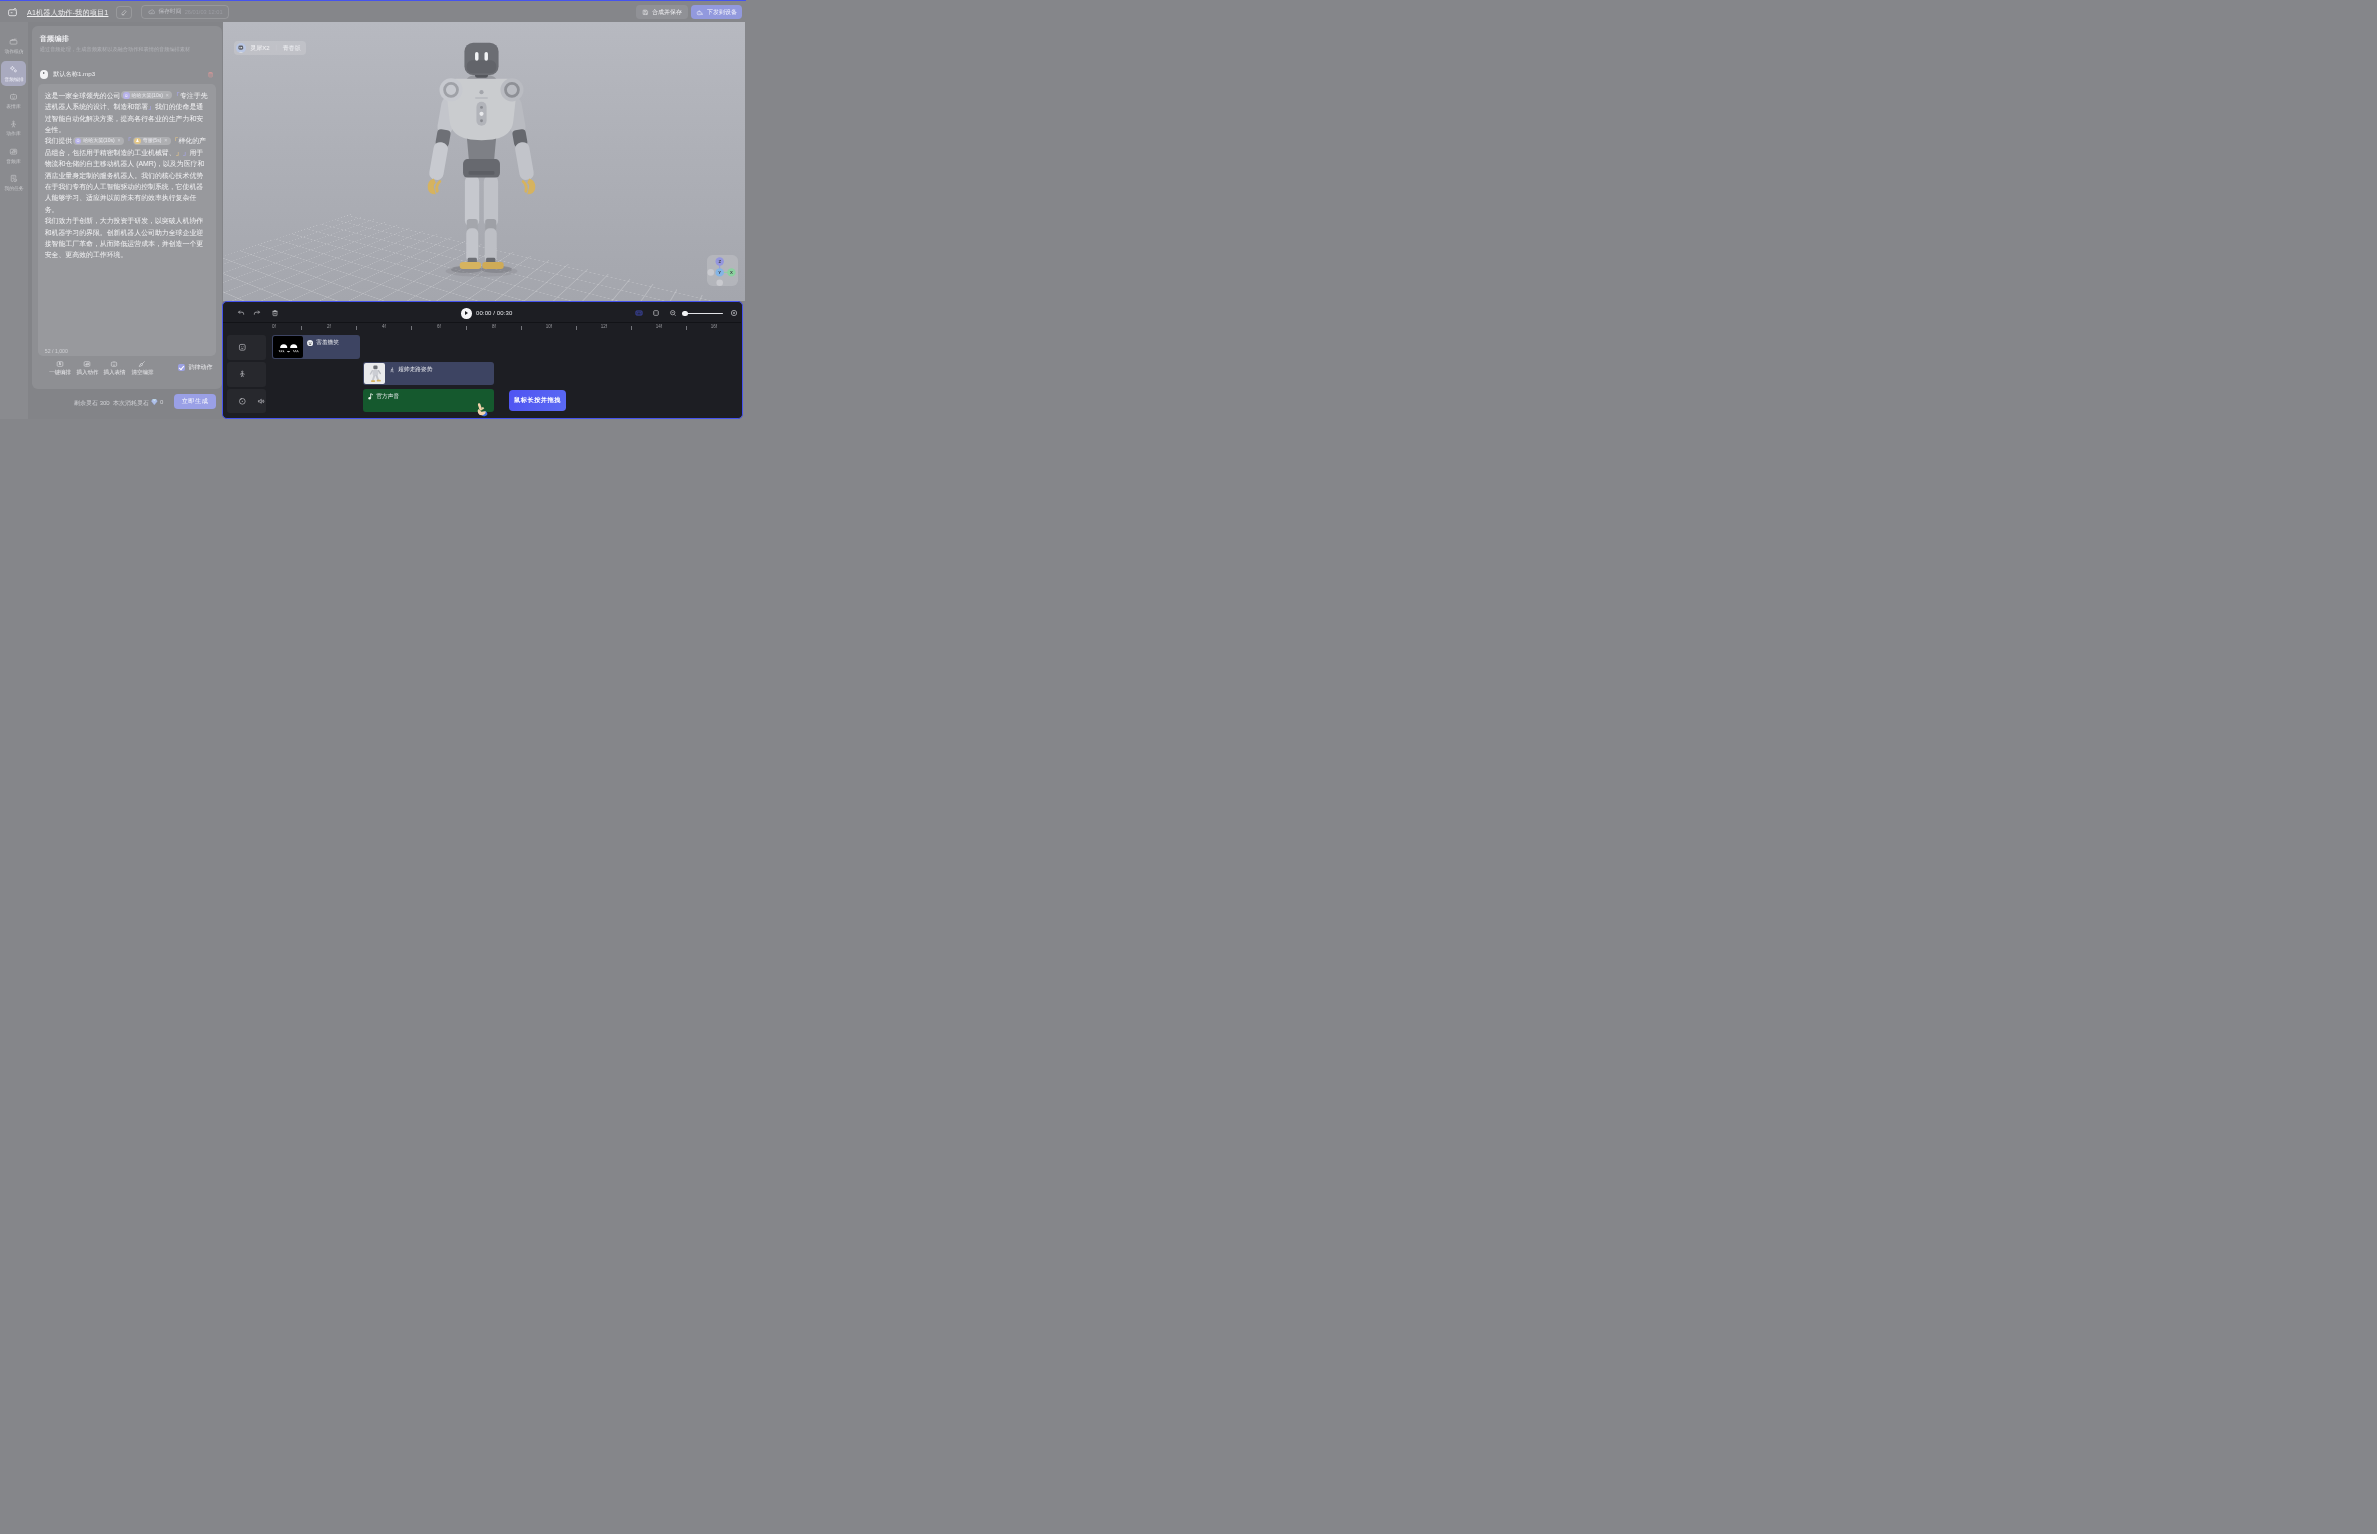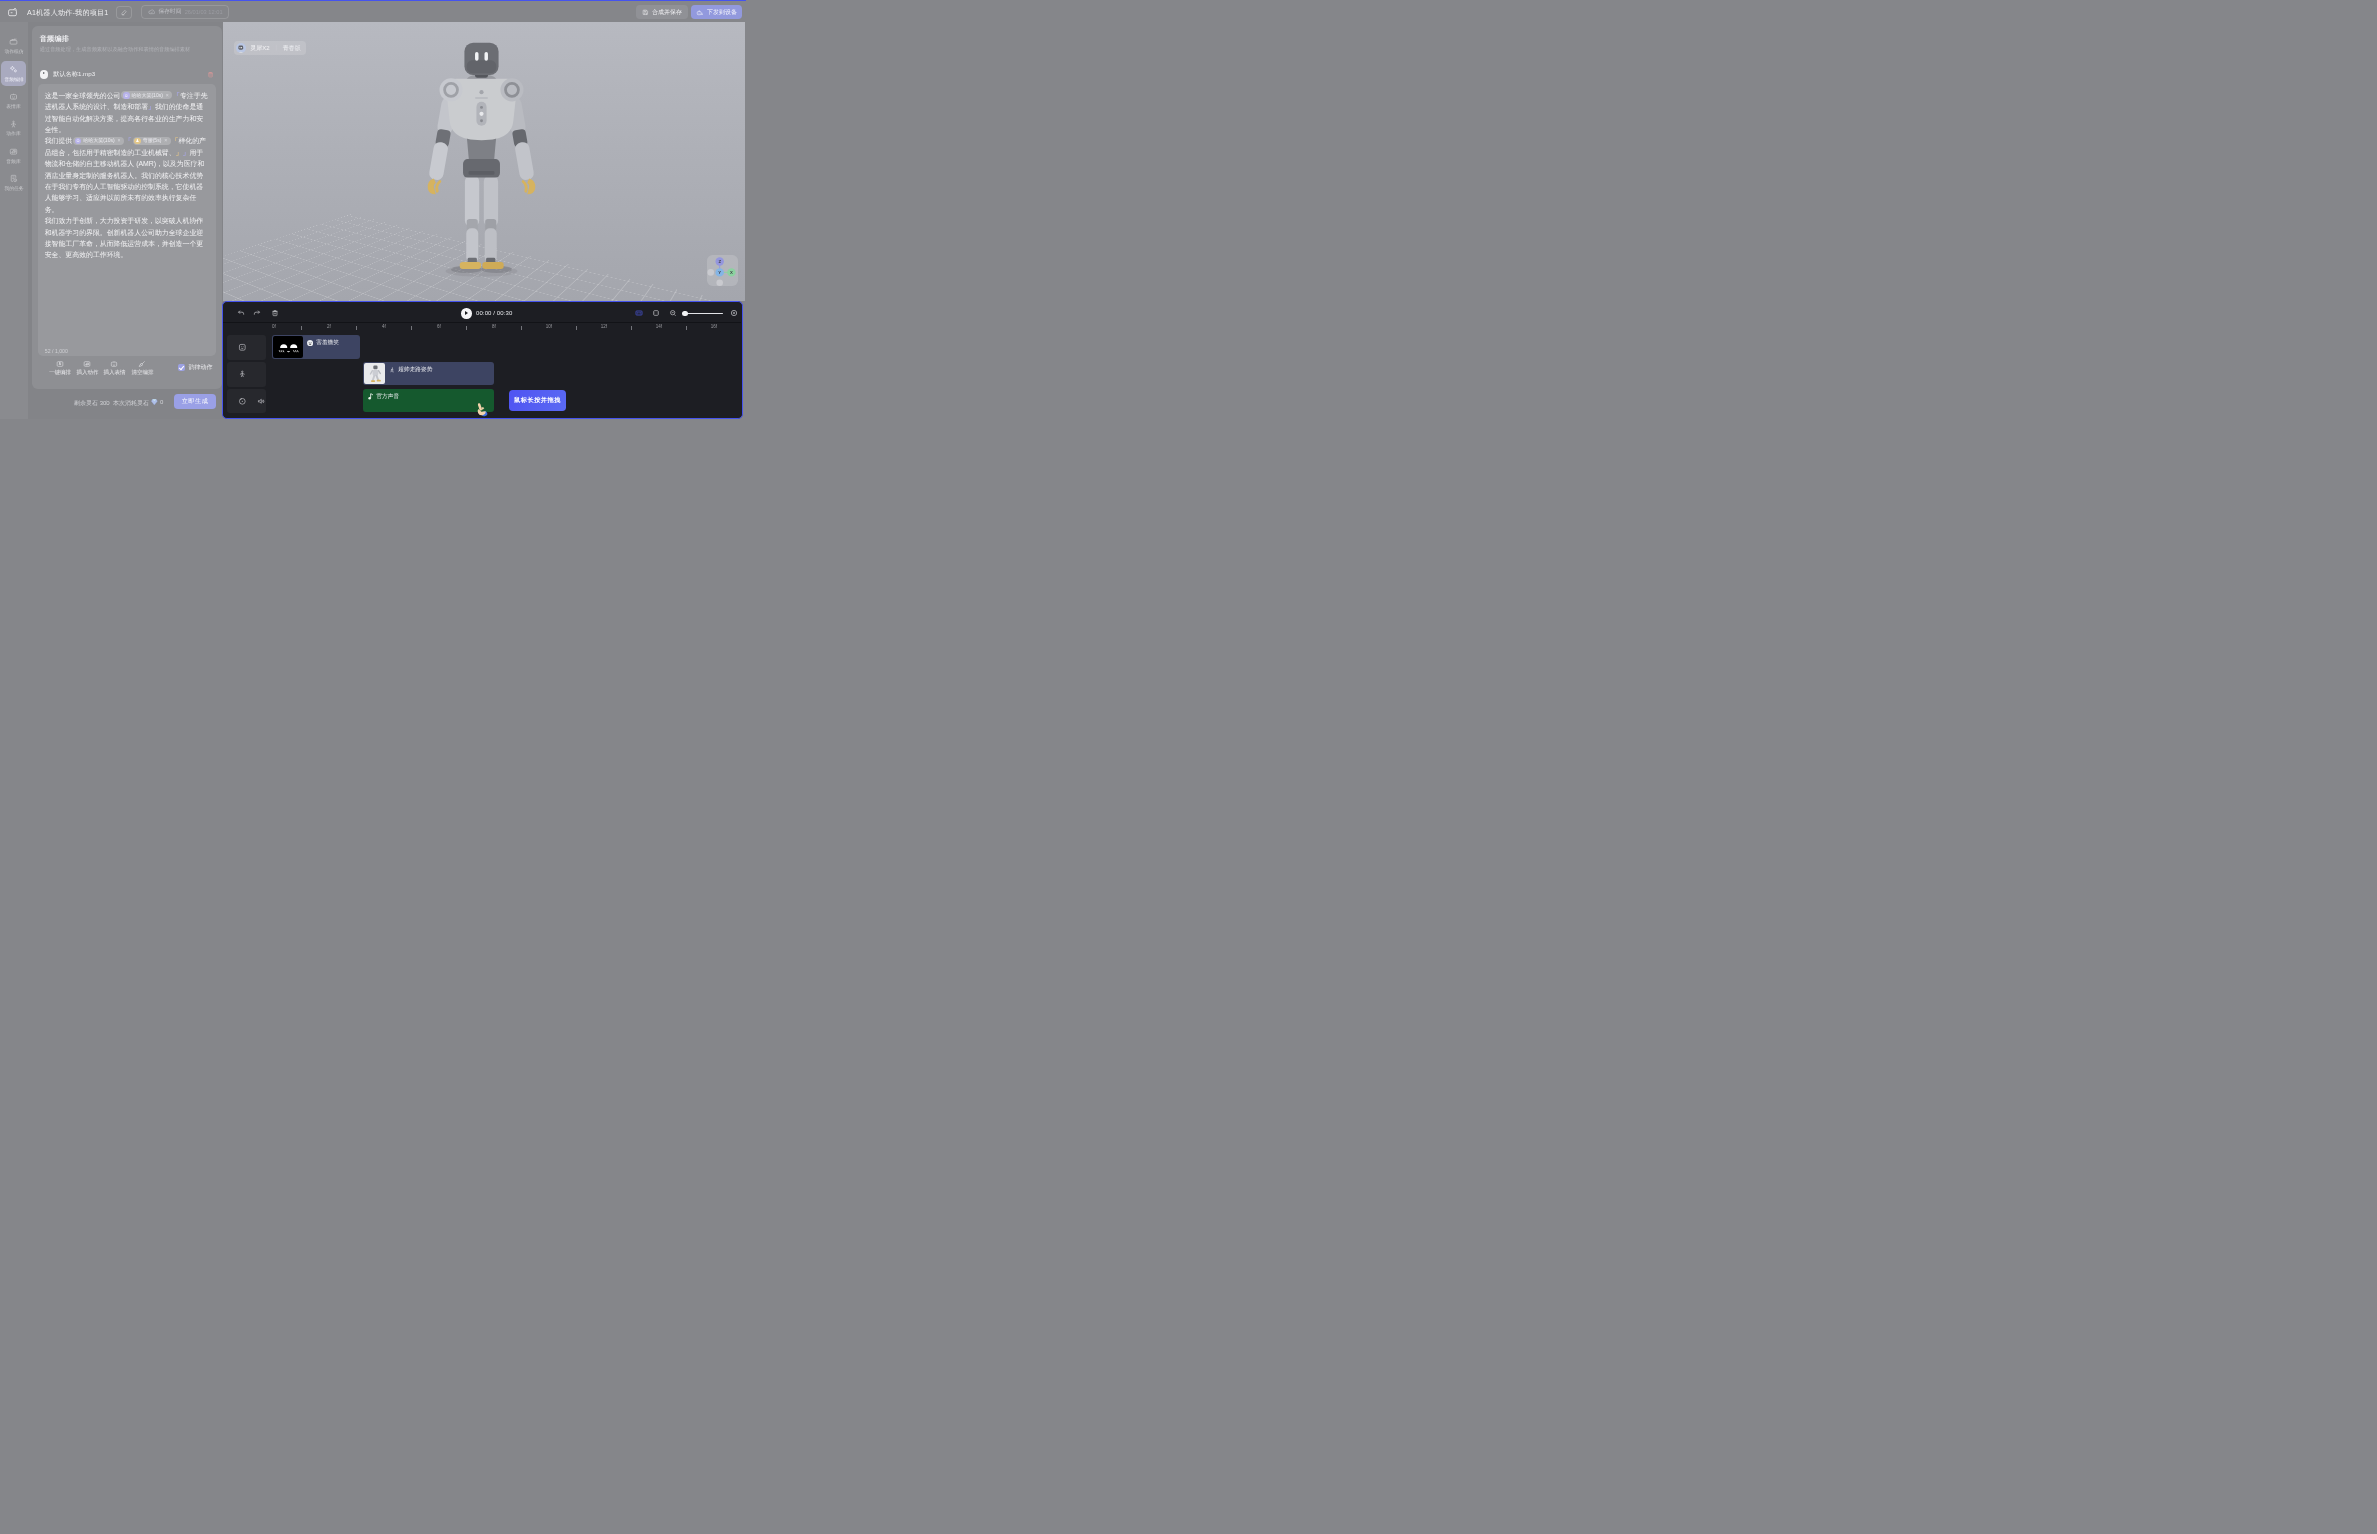--- a/index.html
+++ b/index.html
@@ -7,21 +7,21 @@
     font-family:"Liberation Sans","DejaVu Sans",sans-serif; }
   .abs { position:absolute; }
   svg { display:block; }
 
   
   .top-accent { left:0; top:0; width:746px; height:1.4px; background:#4553ee; }
 
   
   .topbar { left:0; top:1.4px; width:746px; height:21px; background:#85868a; }
   .logo { left:7.1px; top:5.2px; width:11px; height:11px; color:#ececee; }
-  .doc-title { left:27px; top:6.2px; font-size:7.1px; color:#efeff1; letter-spacing:0.2px; }
+  .doc-title { left:27px; top:6.2px; font-size:7.1px; color:#efeff1; letter-spacing:0.2px;text-decoration:underline; }
   .edit-btn { left:116px; top:4.3px; width:16px; height:13px; border:0.5px solid rgba(255,255,255,.16);
     border-radius:3.3px; display:flex; align-items:center; justify-content:center; color:#dcdcdf; }
   .save-pill { left:141px; top:3.8px; height:13.8px; padding:0 5.7px; border:0.5px solid rgba(255,255,255,.15);
     border-radius:3.8px; display:flex; align-items:center; gap:3.3px; }
   .save-pill .lbl { font-size:5.7px; color:#c2c3c8; }
   .save-pill .tm  { font-size:5.7px; color:#9b9ca2; }
   .cloud-ic { color:#c2c3c8; }
   .btn { border-radius:3.8px; display:flex; align-items:center; justify-content:center; gap:3.3px;
     font-size:6px; cursor:pointer; }
   .btn-merge { left:636px; top:3.8px; width:52px; height:14.3px; background:#909196; color:#f0f0f3; }

